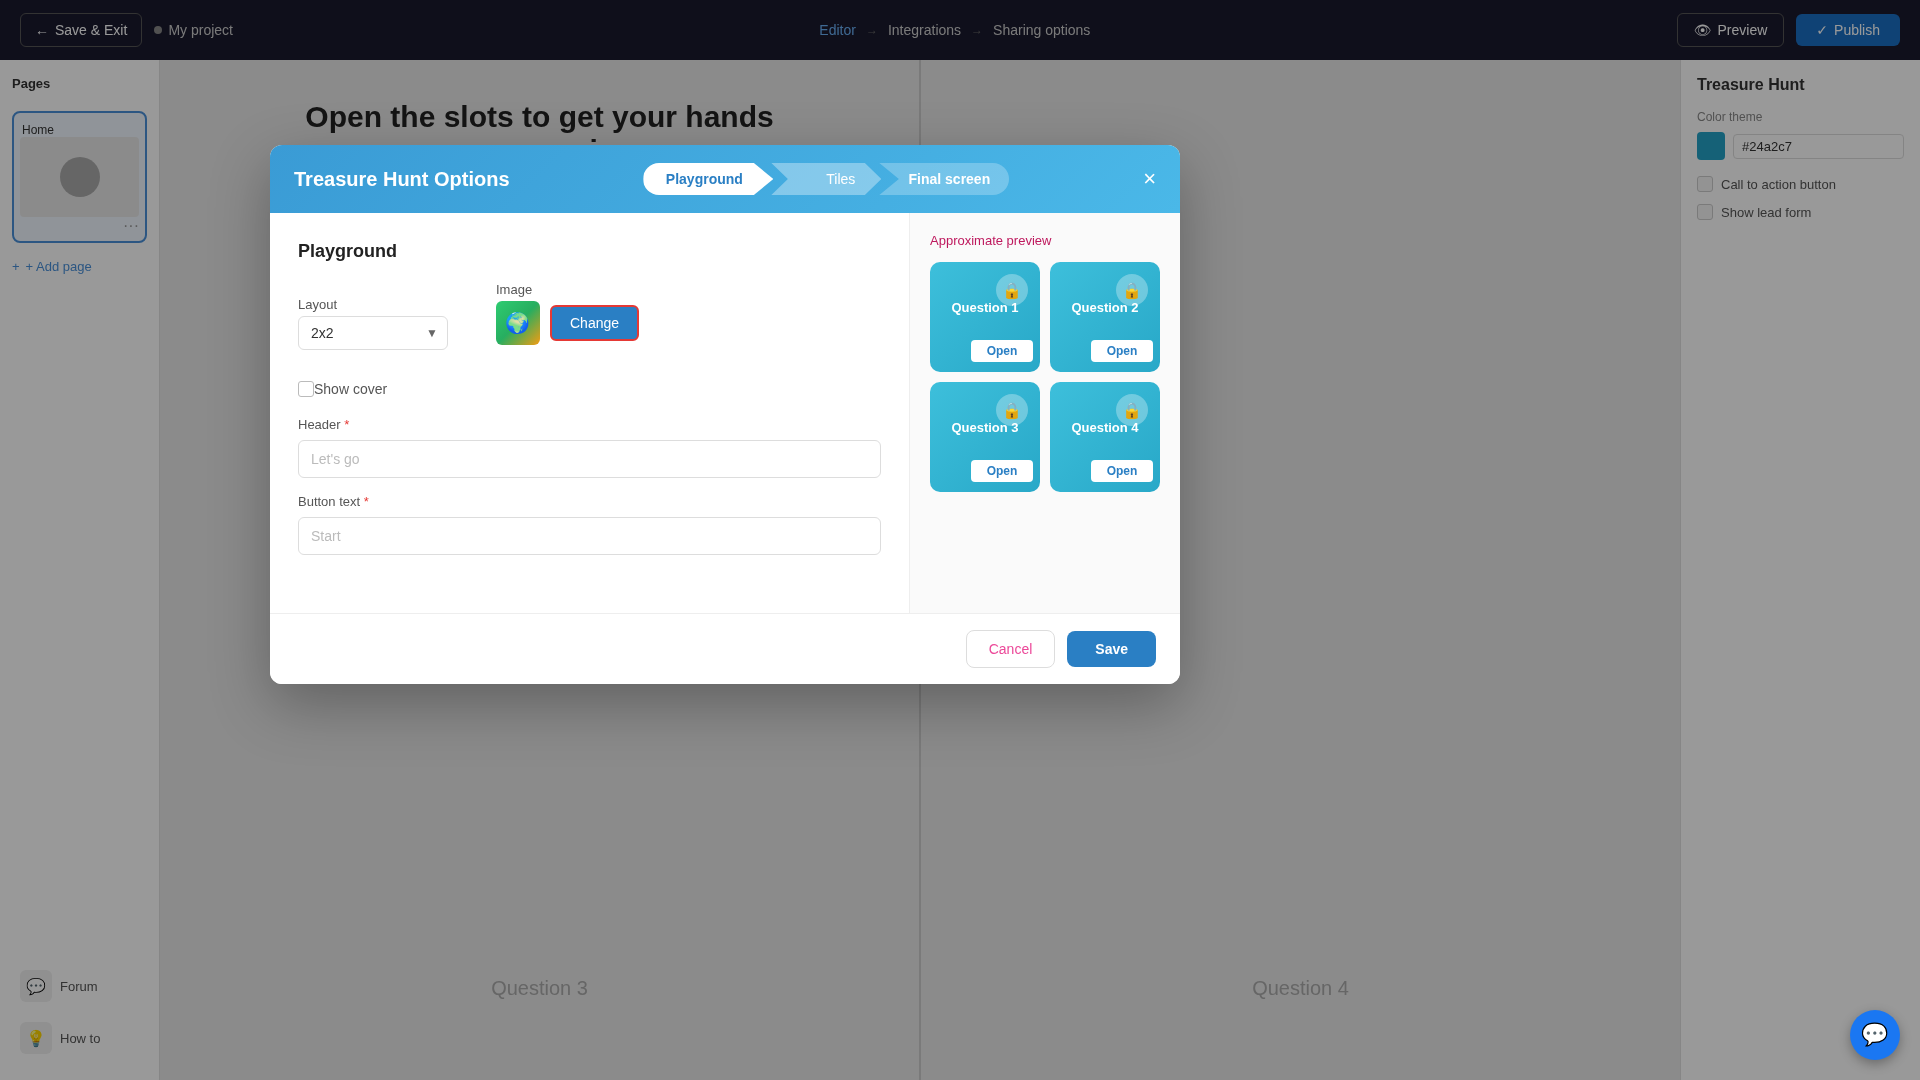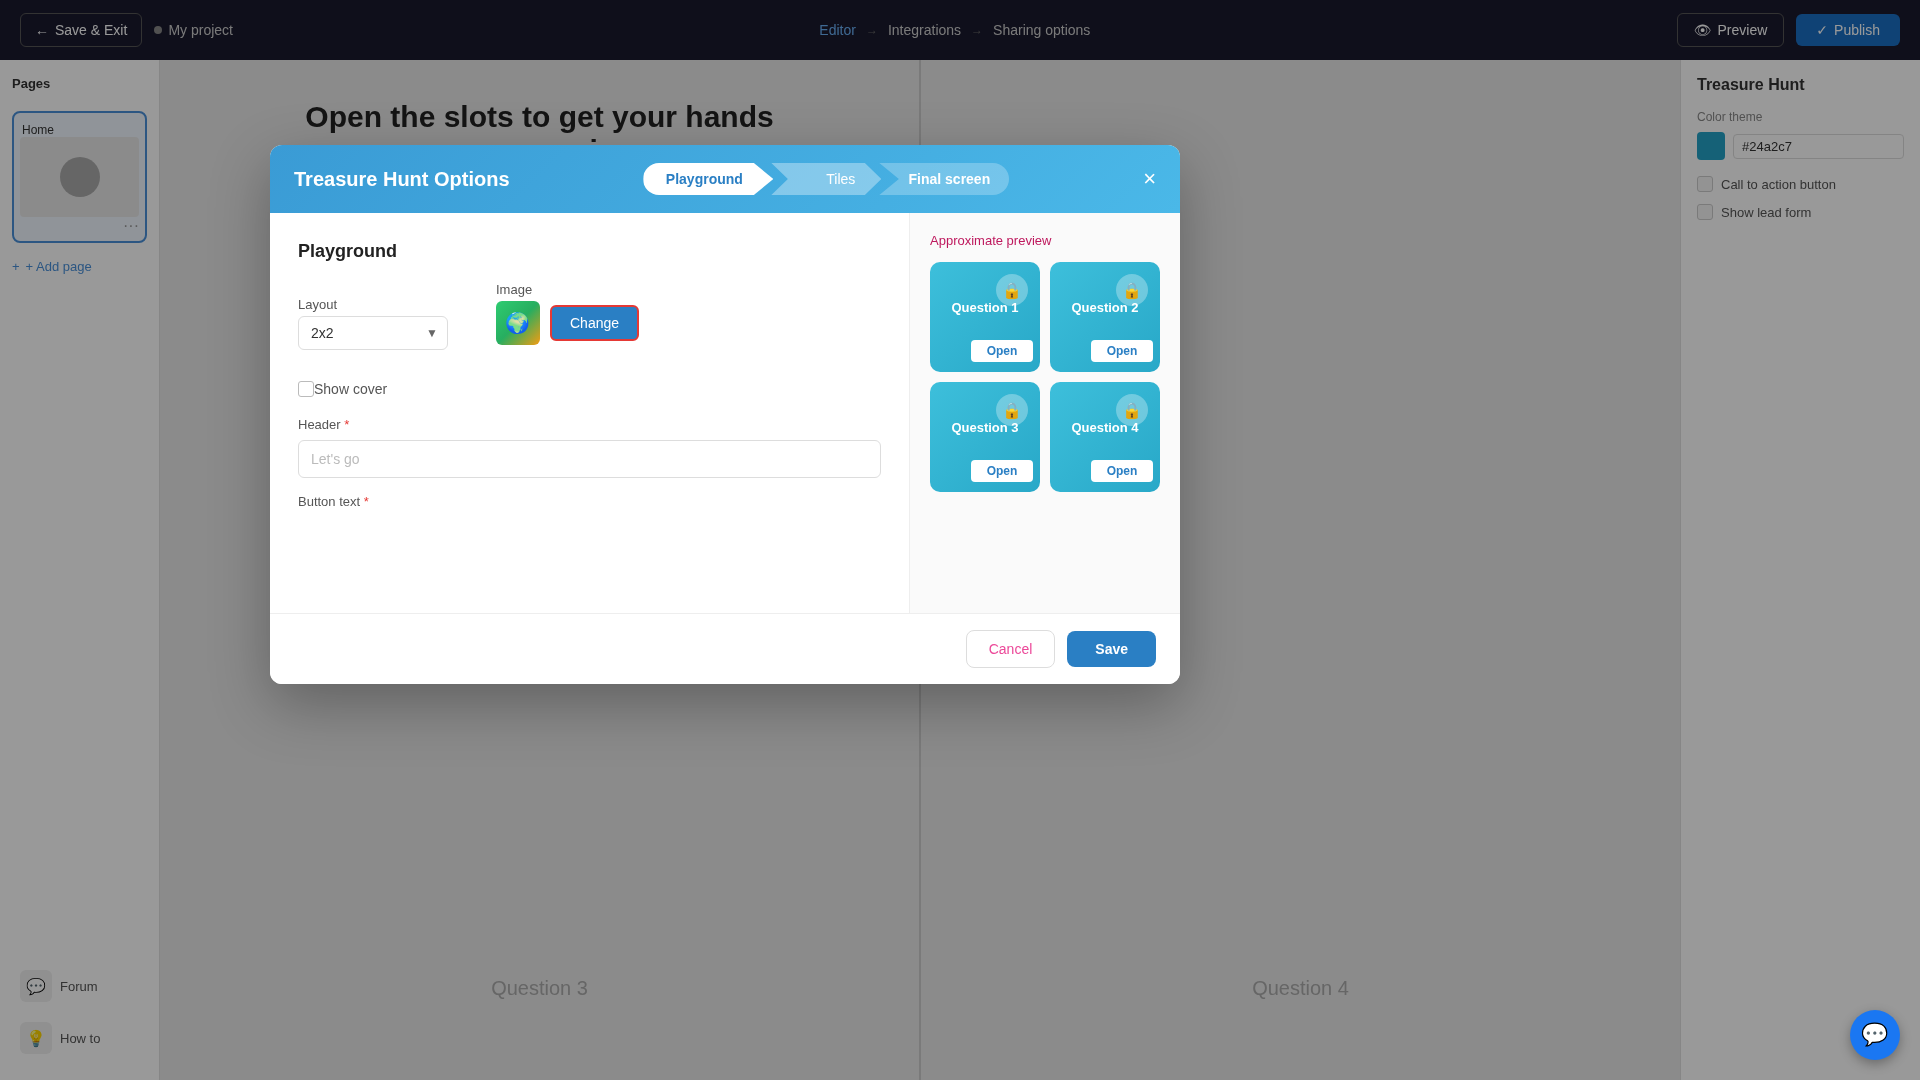--- a/index.html
+++ b/index.html
@@ -388,20 +388,21 @@
         <label class="checkbox-label">Show cover</label>
       </div>
 
       <div class="field-group" style="margin-bottom:16px;">
         <label class="field-label required">Header</label>
         <input class="form-input" type="text" placeholder="Let's go" style="">
       </div>
 
       <div class="field-group">
         <label class="field-label required">Button text</label>
+        <input class="form-input" type="text" placeholder="Start" style="">
       </div>
     </div>
 
     <div class="modal-right">
       <div class="preview-title">Approximate preview</div>
       <div class="preview-grid">
 
         <div class="preview-tile">
           <div class="tile-lock">🔒</div>
           <div class="tile-question">Question 1</div>

